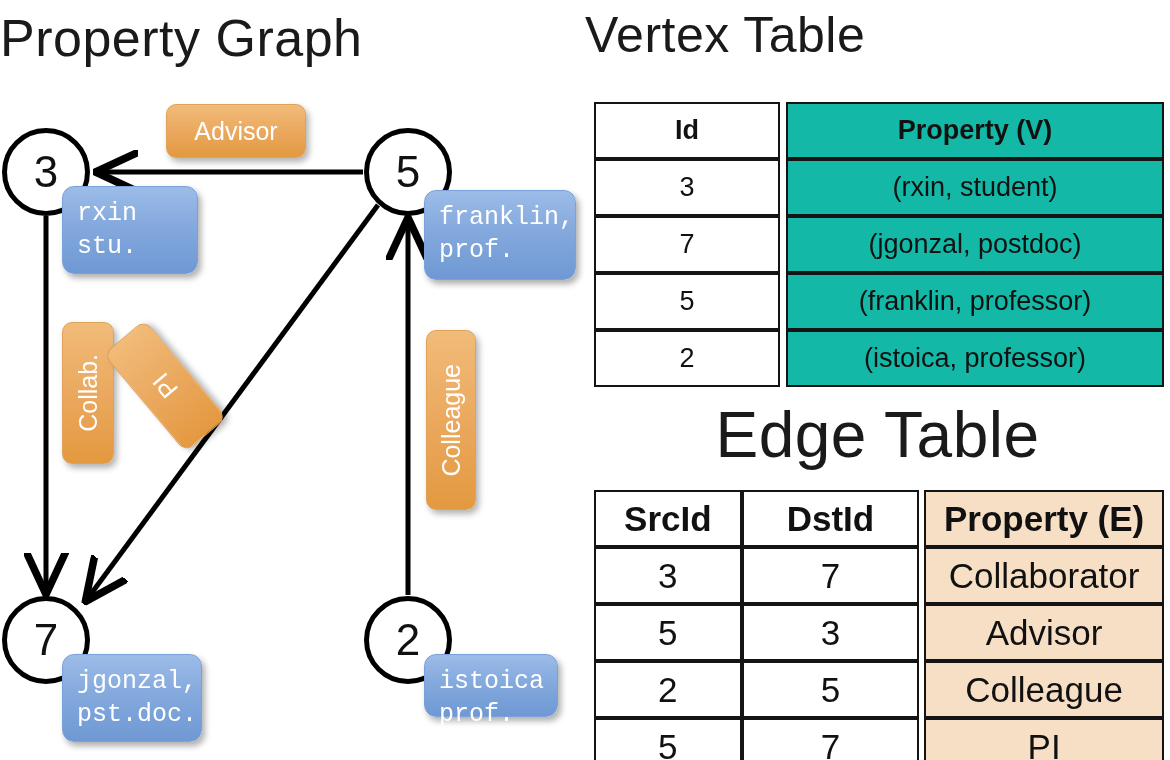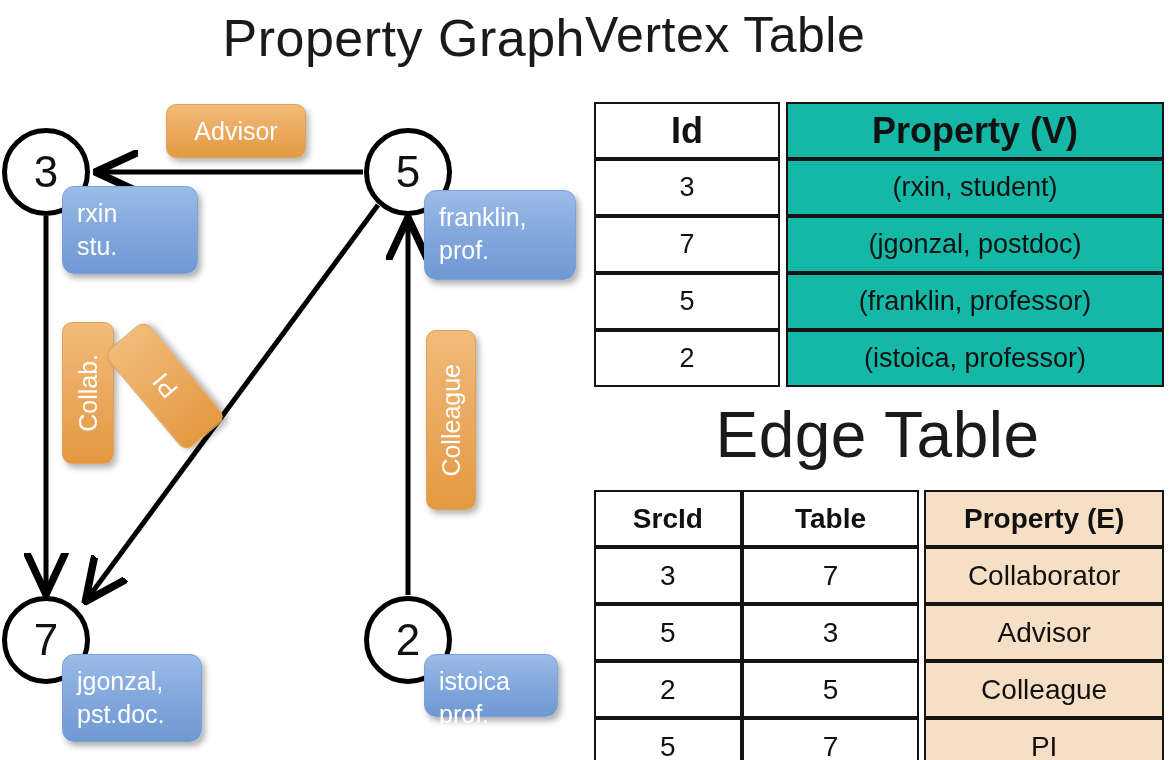--- a/index.html
+++ b/index.html
@@ -20,21 +20,21 @@
   .title {
     position: absolute;
     font-family: "Liberation Sans", sans-serif;
     font-weight: 300;
     color: #1a1a1a;
     white-space: nowrap;
     letter-spacing: 0.5px;
   }
   #title-property-graph {
     left: 0; top: 8px; width: 585px;
-    text-align: right;
+    text-align: left;
     font-size: 52px;
   }
   #title-vertex-table {
     left: 585px; top: 6px; width: 585px;
     text-align: left;
     font-size: 50px;
   }
   #title-edge-table {
     left: 585px; top: 398px; width: 585px;
     text-align: center;
@@ -78,21 +78,21 @@
 
   
   .prop-box {
     position: absolute;
     border-radius: 12px;
     background: linear-gradient(180deg, #9cbce8 0%, #84a9dd 45%, #6f99d4 100%);
     border: 1px solid #7ba1d8;
     box-shadow: 3px 4px 6px rgba(0,0,0,0.32);
     color: #ffffff;
     font-size: 25px;
-    font-family: Liberation Sans, sans-serif;
+    font-family: Liberation Mono, monospace;
     font-weight: 300;
     padding: 10px 0 0 14px;
     box-sizing: border-box;
     line-height: 1.32;
     z-index: 5;
   }
   .prop-box span { display: block; white-space: nowrap; }
   #propbox-rxin     { left: 62px;  top: 186px; width: 136px; height: 88px; }
   #propbox-franklin { left: 424px; top: 190px; width: 152px; height: 90px; }
   #propbox-jgonzal  { left: 62px;  top: 654px; width: 140px; height: 88px; }
@@ -172,21 +172,21 @@
     border-spacing: 0;
   }
   #vertex-table col.c-id  { width: 186px; }
   #vertex-table col.c-gap { width: 6px; }
   #vertex-table col.c-val { width: 378px; }
   #vertex-table td, #vertex-table th {
     height: 53px;
     border: 2px solid #141414;
     font-size: 27px;
   }
-  #vertex-table th { font-size: 36px; }
+  #vertex-table th { font-size: 27px; }
   #vertex-table .gapcell {
     border: none;
     background: #ffffff;
   }
   #vertex-table .blue { background: #14b8a6; }
 
   
   #edge-table-wrap {
     position: absolute;
     left: 594px; top: 490px;
@@ -198,21 +198,21 @@
     border-collapse: separate;
     border-spacing: 0;
   }
   #edge-table col.c-src { width: 148px; }
   #edge-table col.c-dst { width: 178px; }
   #edge-table col.c-gap { width: 5px; }
   #edge-table col.c-prop { width: 240px; }
   #edge-table td, #edge-table th {
     height: 53px;
     border: 2px solid #141414;
-    font-size: 28px;
+    font-size: 35px;
   }
   #edge-table .gapcell {
     border: none;
     background: #ffffff;
   }
   #edge-table .peach { background: #f7dfc6; }
 </style>
 </head>
 <body>
 
@@ -317,21 +317,21 @@
   <table class="data-table" id="edge-table">
     <colgroup>
       <col class="c-src">
         <col class="c-dst">
         <col class="c-gap">
         <col class="c-prop">
     </colgroup>
     <thead>
       <tr>
         <th>SrcId</th>
-        <th>Table</th>
+        <th>DstId</th>
         <td class="gapcell"></td>
         <th class="peach">Property (E)</th>
       </tr>
     </thead>
     <tbody>
       <tr>
         <td>3</td>
         <td>7</td>
         <td class="gapcell"></td>
         <td class="peach">Collaborator</td>

